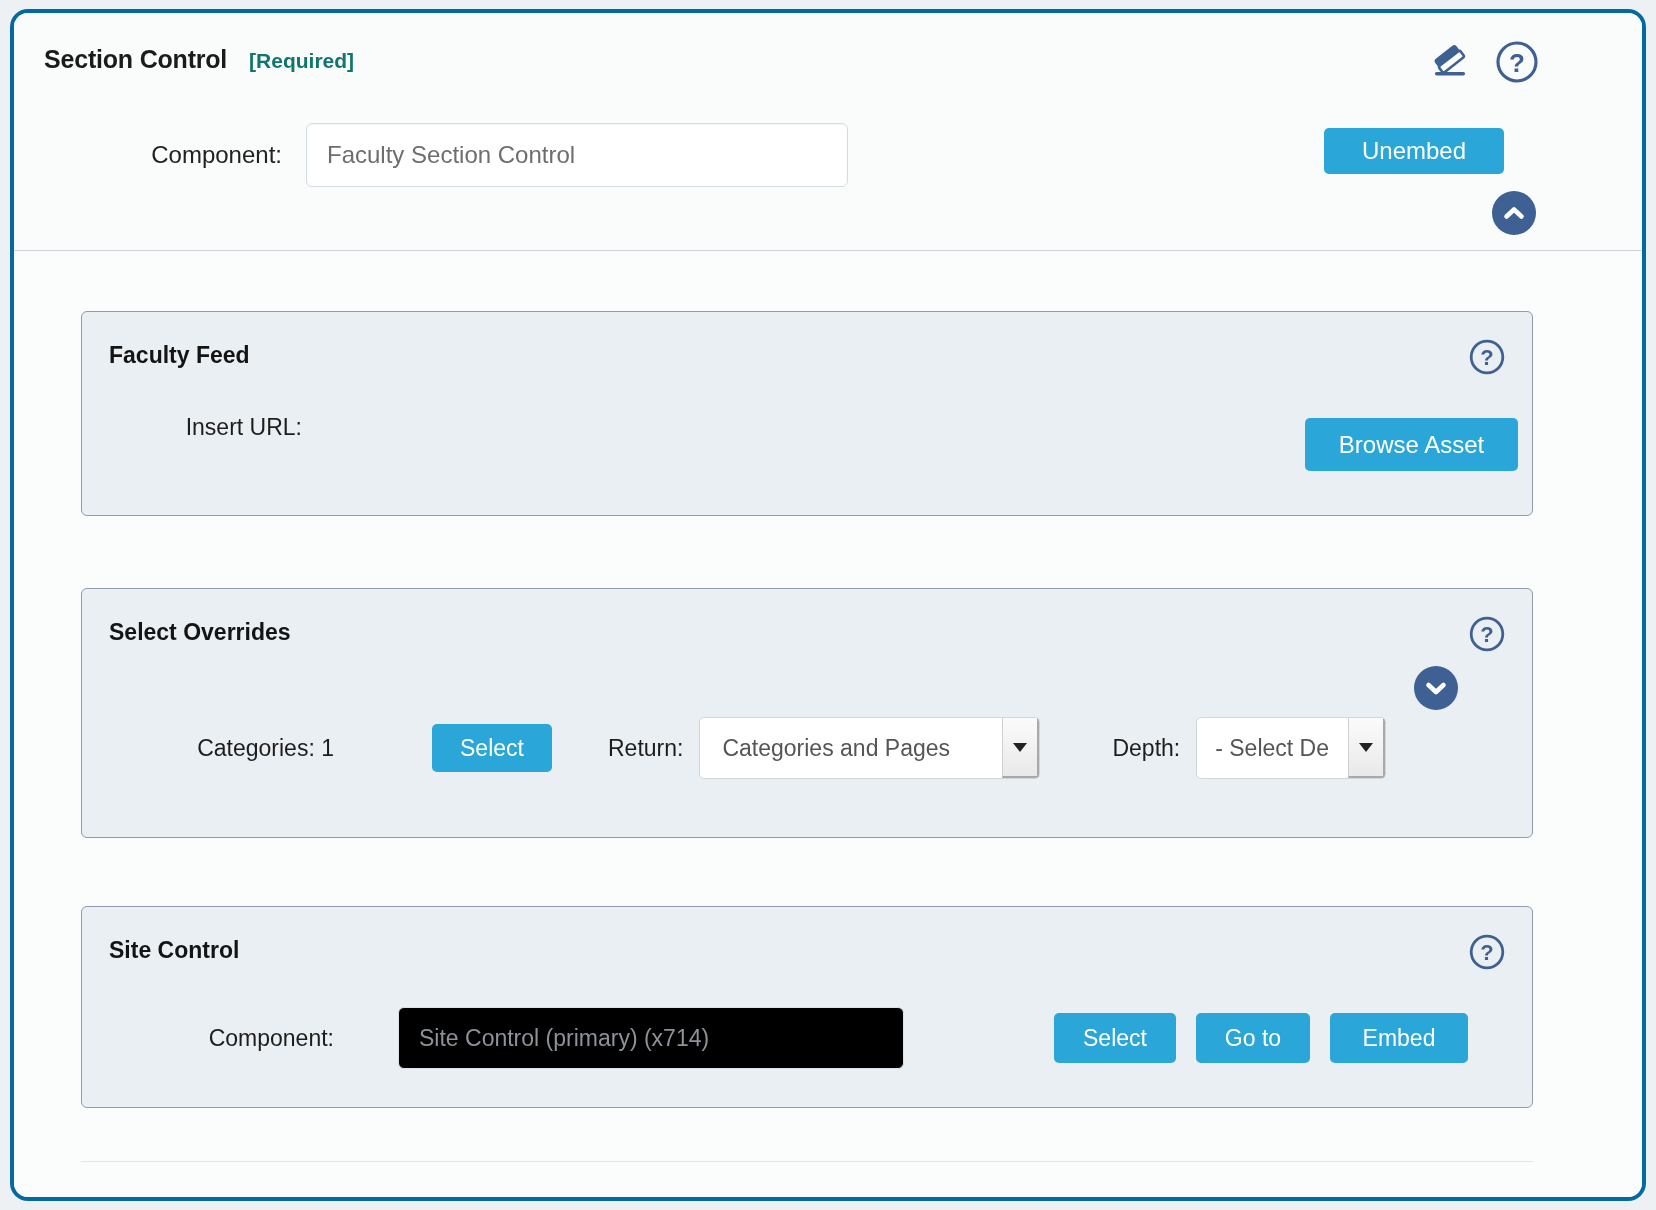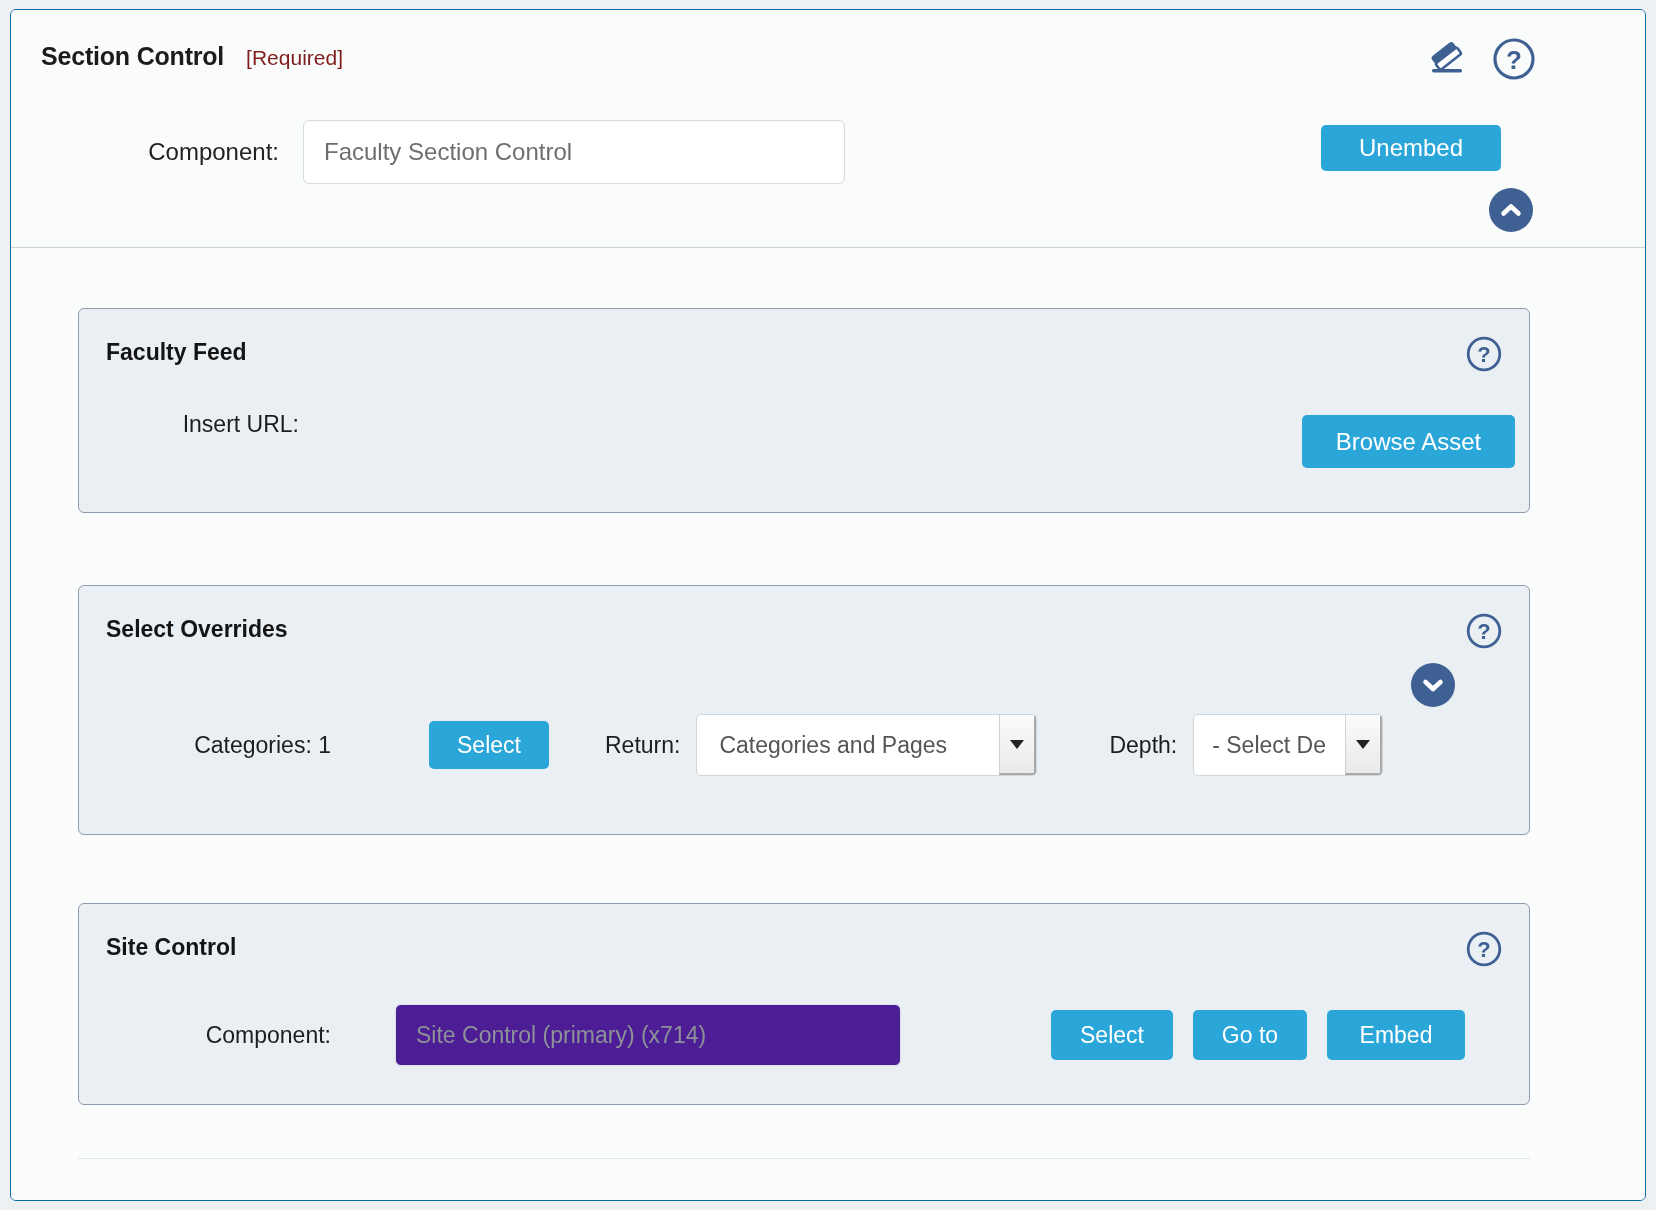--- a/index.html
+++ b/index.html
@@ -15,22 +15,22 @@
   }
 
   
   .page {
     position: absolute;
     left: 10px;
     top: 9px;
     width: 1636px;
     height: 1192px;
     background: #fafbfb;
-    border: 1px solid #0369a1;
-    border-radius: 6px;
+    border: 4px solid #0369a1;
+    border-radius: 18px;
     box-sizing: border-box;
     overflow: hidden;
   }
 
   
   .header {
     position: relative;
     height: 238px;
     background: #fafbfb;
     border-bottom: 1px solid #ccd3da;
@@ -45,22 +45,22 @@
     gap: 22px;
   }
   .header-title {
     font-size: 25px;
     font-weight: bold;
     color: #1b1b1b;
     letter-spacing: -0.2px;
   }
   .required-flag {
     font-size: 21px;
-    font-weight: normal;
-    color: #7f1d1d;
+    font-weight: bold;
+    color: #0f766e;
   }
 
   .component-row {
     position: absolute;
     left: 30px;
     top: 110px;
     display: flex;
     align-items: center;
   }
   .component-label {
@@ -305,21 +305,21 @@
     text-align: right;
     padding-right: 0;
     box-sizing: border-box;
     font-size: 23px;
     color: #1d1d1d;
   }
   .sc-input {
     margin-left: 64px;
     width: 506px;
     height: 62px;
-    background: #4c1d95;
+    background: #000000;
     border: 1px solid #dbe1e6;
     border-radius: 6px;
     box-sizing: border-box;
     display: flex;
     align-items: center;
     padding-left: 20px;
     font-size: 23px;
     color: #8d9298;
   }
   .sc-buttons {

